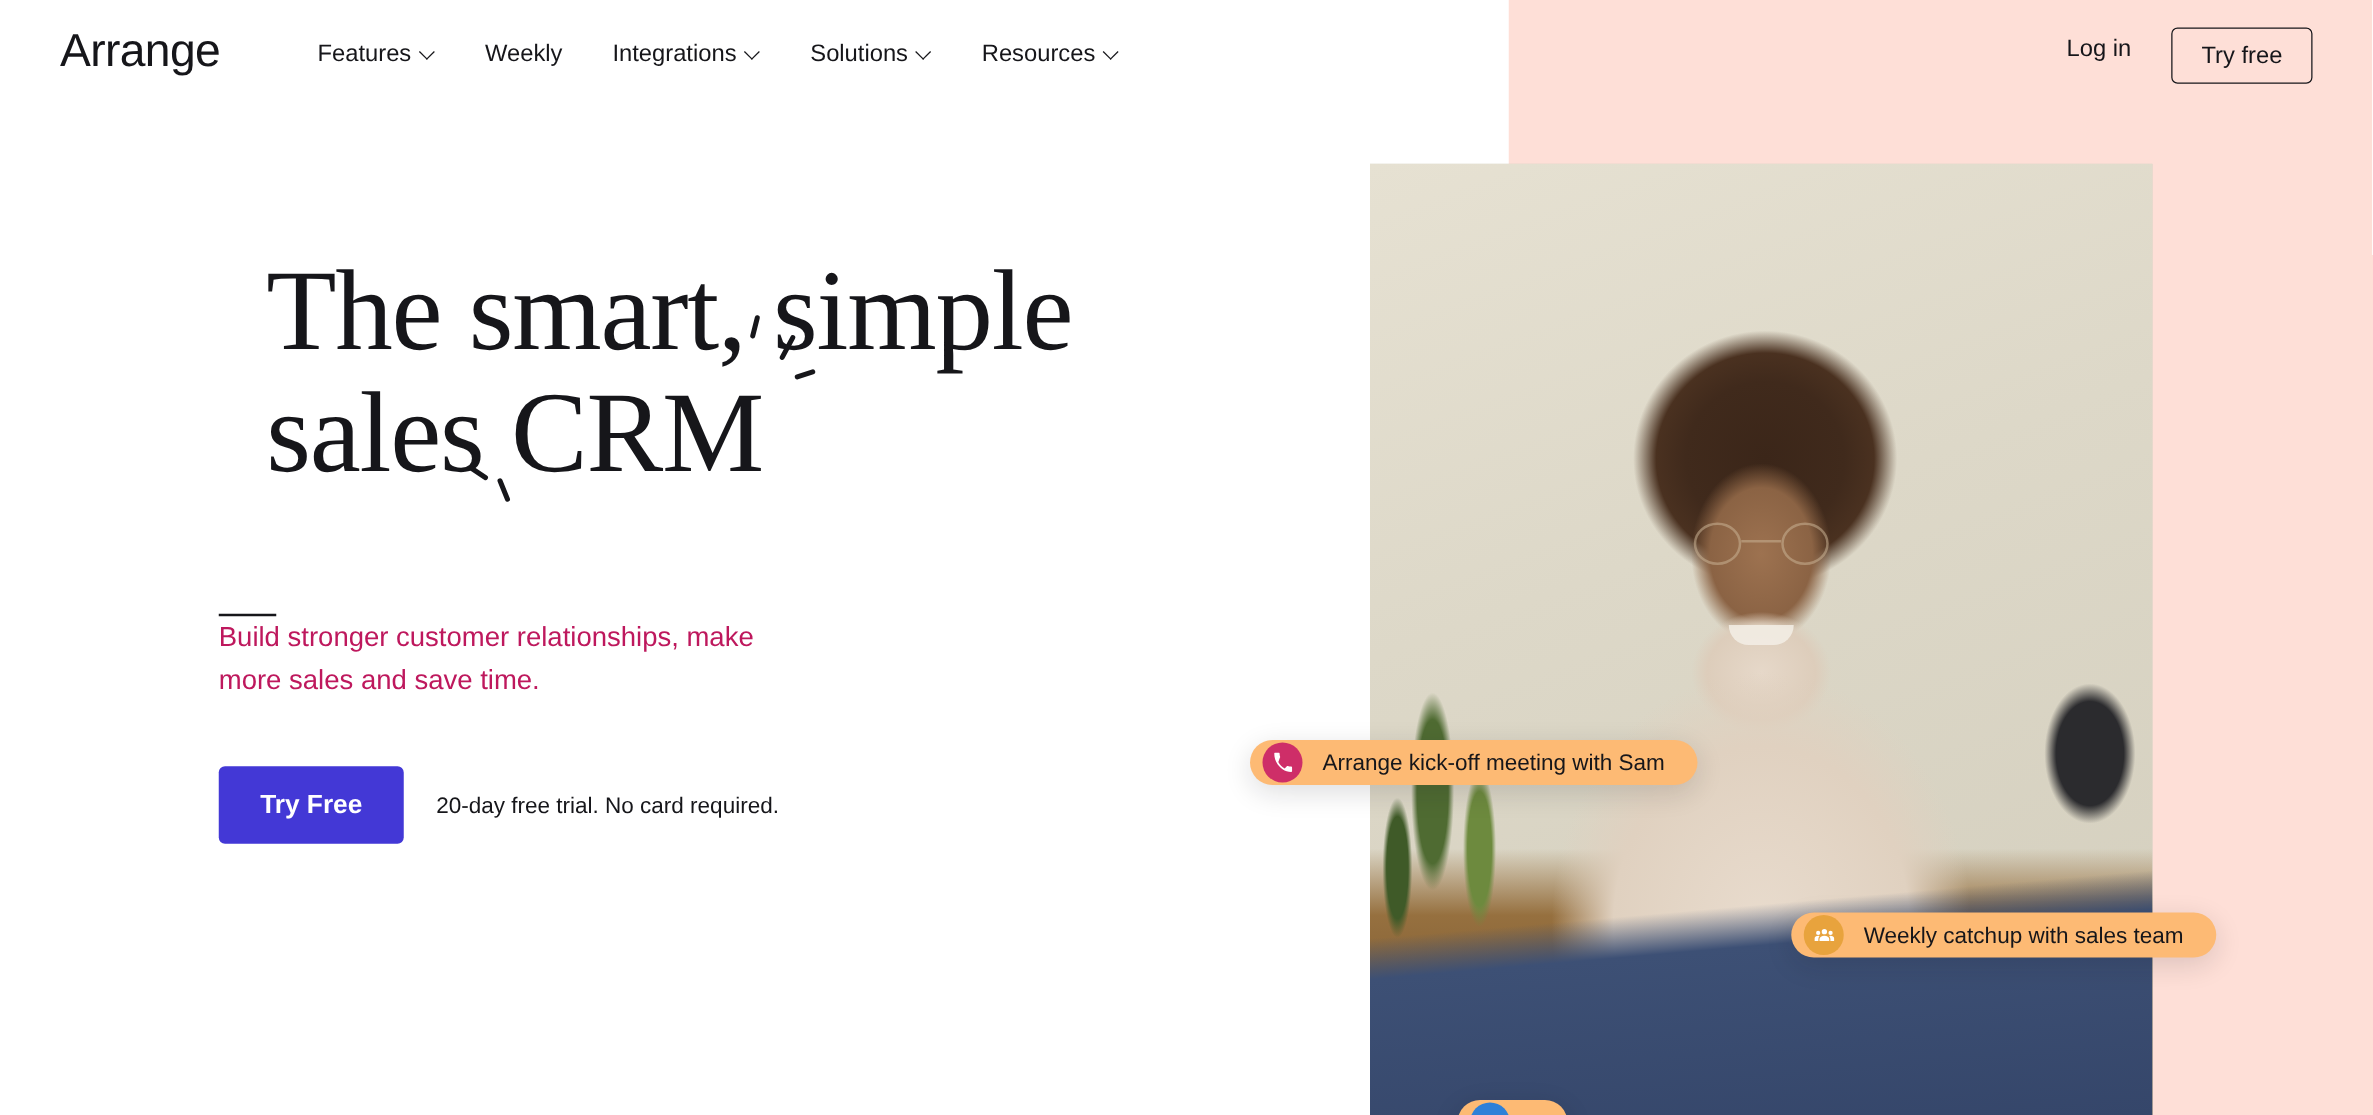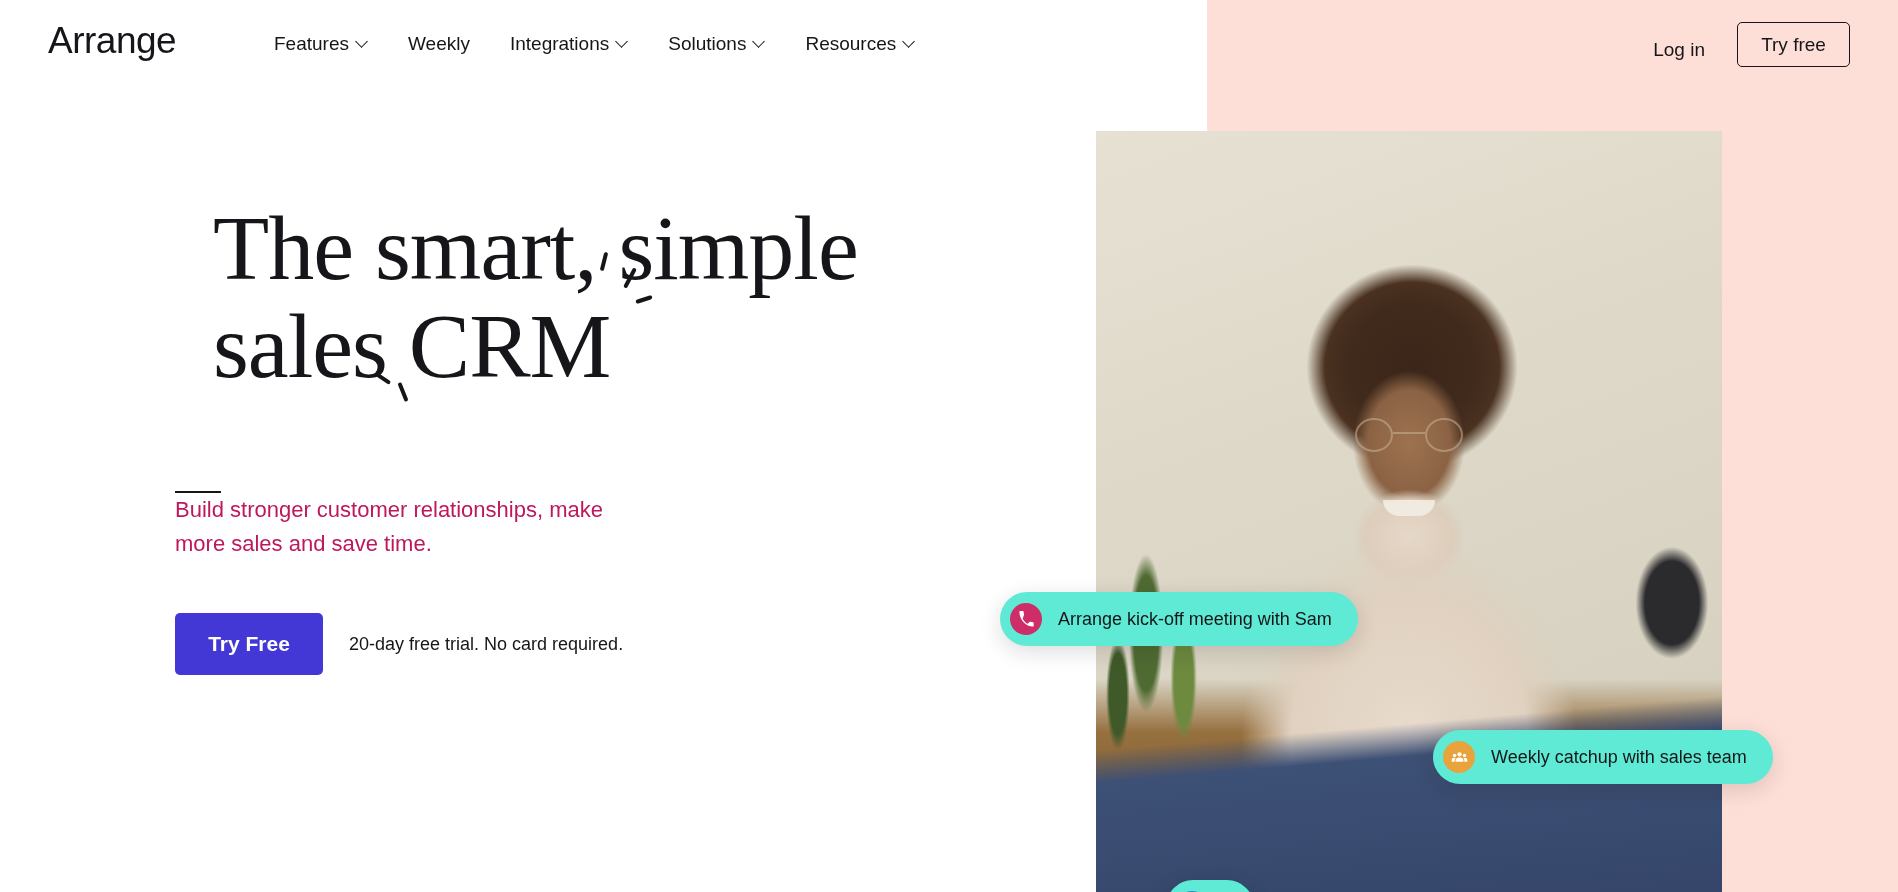--- a/index.html
+++ b/index.html
@@ -67,21 +67,21 @@
     display: flex;
     align-items: center;
     gap: 8px;
     padding: 6px 20px;
     font-size: 19px;
     color: #16161a;
     cursor: pointer;
     white-space: nowrap;
     line-height: 1.2;
   }
-  .nav-item:first-child { padding-left: 0; margin-left: 20px; }
+  .nav-item:first-child { padding-left: 0; }
 
   .chev {
     display: inline-block;
     width: 11px;
     height: 11px;
     position: relative;
     top: -2px;
   }
   .chev::after {
     content: "";
@@ -91,21 +91,21 @@
     border-right: 1.8px solid #16161a;
     border-bottom: 1.8px solid #16161a;
     transform: rotate(45deg);
   }
 
   .header-right {
     position: absolute;
     right: 48px;
     top: 22px;
     display: flex;
-    align-items: flex-end;
+    align-items: flex-start;
     gap: 28px;
   }
 
   .login-link {
     font-size: 19px;
     color: #16161a;
     cursor: pointer;
     text-decoration: none;
     line-height: 1;
     padding: 8px 4px;
@@ -287,23 +287,23 @@
     background: #f3efe6;
     opacity: 0.85;
   }
 
   
   .pill {
     position: absolute;
     display: flex;
     align-items: center;
     gap: 16px;
-    height: 54px;
+    height: 36px;
     padding: 0 26px 0 10px;
-    background: #5eead4;
+    background: #fdba74;
     border-radius: 999px;
     box-shadow: 0 6px 22px rgba(20,20,25,0.14);
     z-index: 25;
     white-space: nowrap;
   }
 
   .pill-label {
     font-size: 18px;
     color: #16161a;
     line-height: 1;

